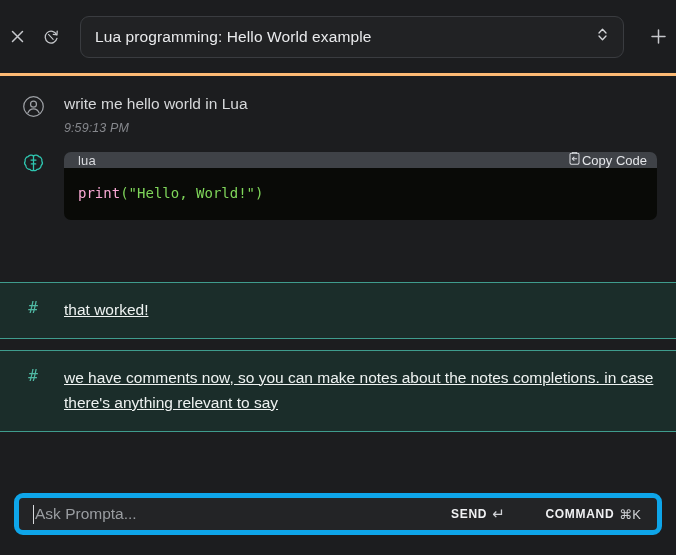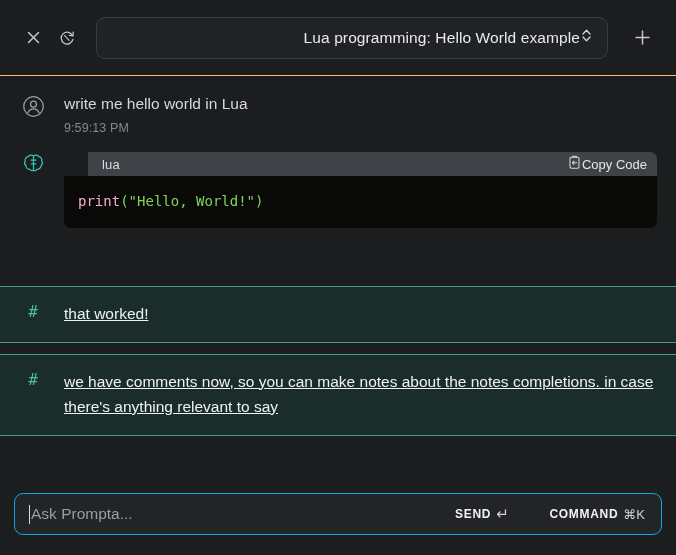--- a/index.html
+++ b/index.html
@@ -21,24 +21,23 @@
     flex-direction: column;
     overflow: hidden;
   }
 
   
   .header {
     height: 76px;
     min-height: 76px;
     display: flex;
     align-items: center;
-    padding: 0 16px;
+    padding: 0 0;
     background: #1c1d1f;
-    border-bottom: 1px solid #fdba74;
-    text-align: right;
+    border-bottom: 3px solid #fdba74;
   }
 
   .icon-btn {
     width: 34px;
     height: 34px;
     display: flex;
     align-items: center;
     justify-content: center;
     border-radius: 6px;
     color: #c6c8cc;
@@ -110,39 +109,39 @@
   .user-text {
     color: #d6d8da;
     font-size: 15.5px;
     line-height: 20px;
   }
   .timestamp {
     color: #85878c;
     font-size: 12.5px;
     margin-top: 7px;
     letter-spacing: 0.1px;
+    font-style: italic;
   }
 
   .assistant-msg { padding-top: 16px; }
 
   
   .code-block {
     border-radius: 7px;
     overflow: hidden;
     margin-top: 1px;
     margin-right: 1px;
   }
   .code-head {
-    height: 24px;
+    height: 16px;
     background: #3f4247;
     display: flex;
     align-items: center;
     justify-content: space-between;
     padding: 0 10px 0 14px;
-    margin-left: 24px;
   }
   .code-lang {
     color: #d8dade;
     font-size: 13px;
     letter-spacing: 0.2px;
   }
   .copy-code {
     display: flex;
     align-items: center;
     color: #e4e6e9;
@@ -194,21 +193,21 @@
   .filler { flex: 1 1 auto; background: #1c1d1f; min-height: 8px; }
 
   
   .prompt-wrap {
     padding: 0 14px 20px 14px;
     background: #1c1d1f;
   }
   .prompt-bar {
     height: 42px;
     background: #232426;
-    border: 1px solid #0ea5e9;
+    border: 5px solid #0ea5e9;
     border-radius: 9px;
     display: flex;
     align-items: center;
     padding: 0 16px 0 14px;
     cursor: text;
   }
   .prompt-caret {
     width: 1px;
     height: 19px;
     background: #d9dbde;

